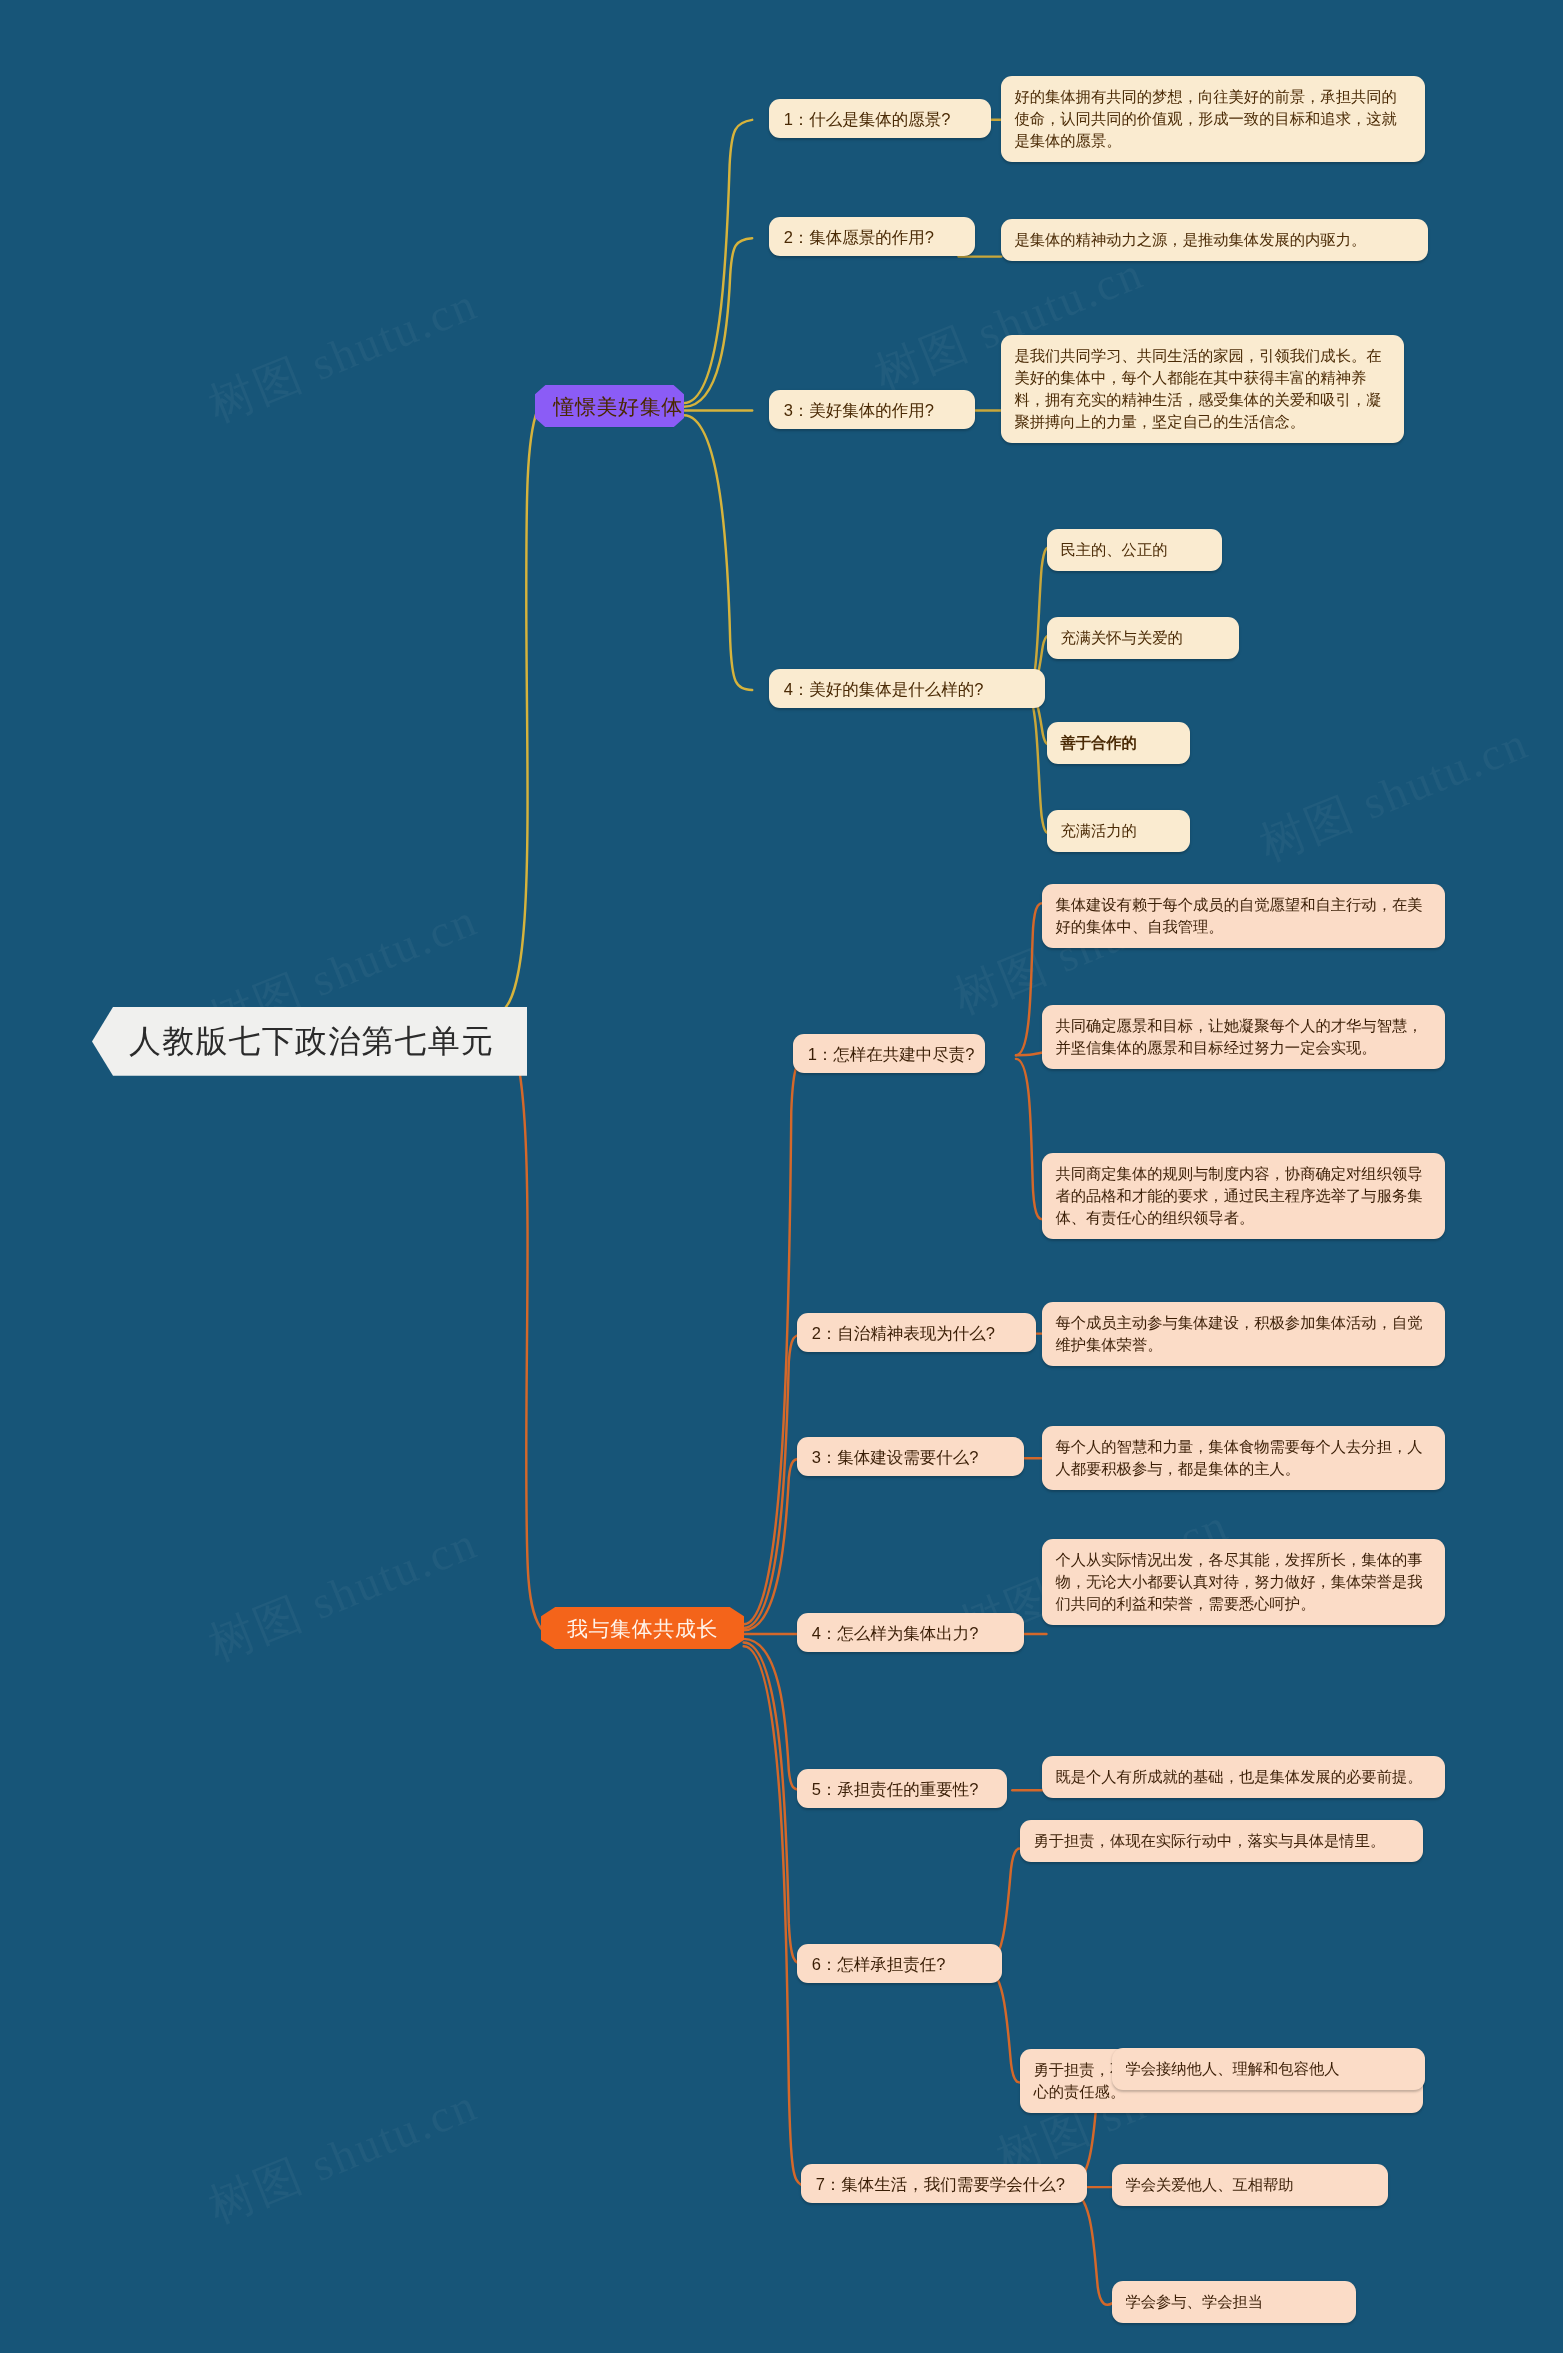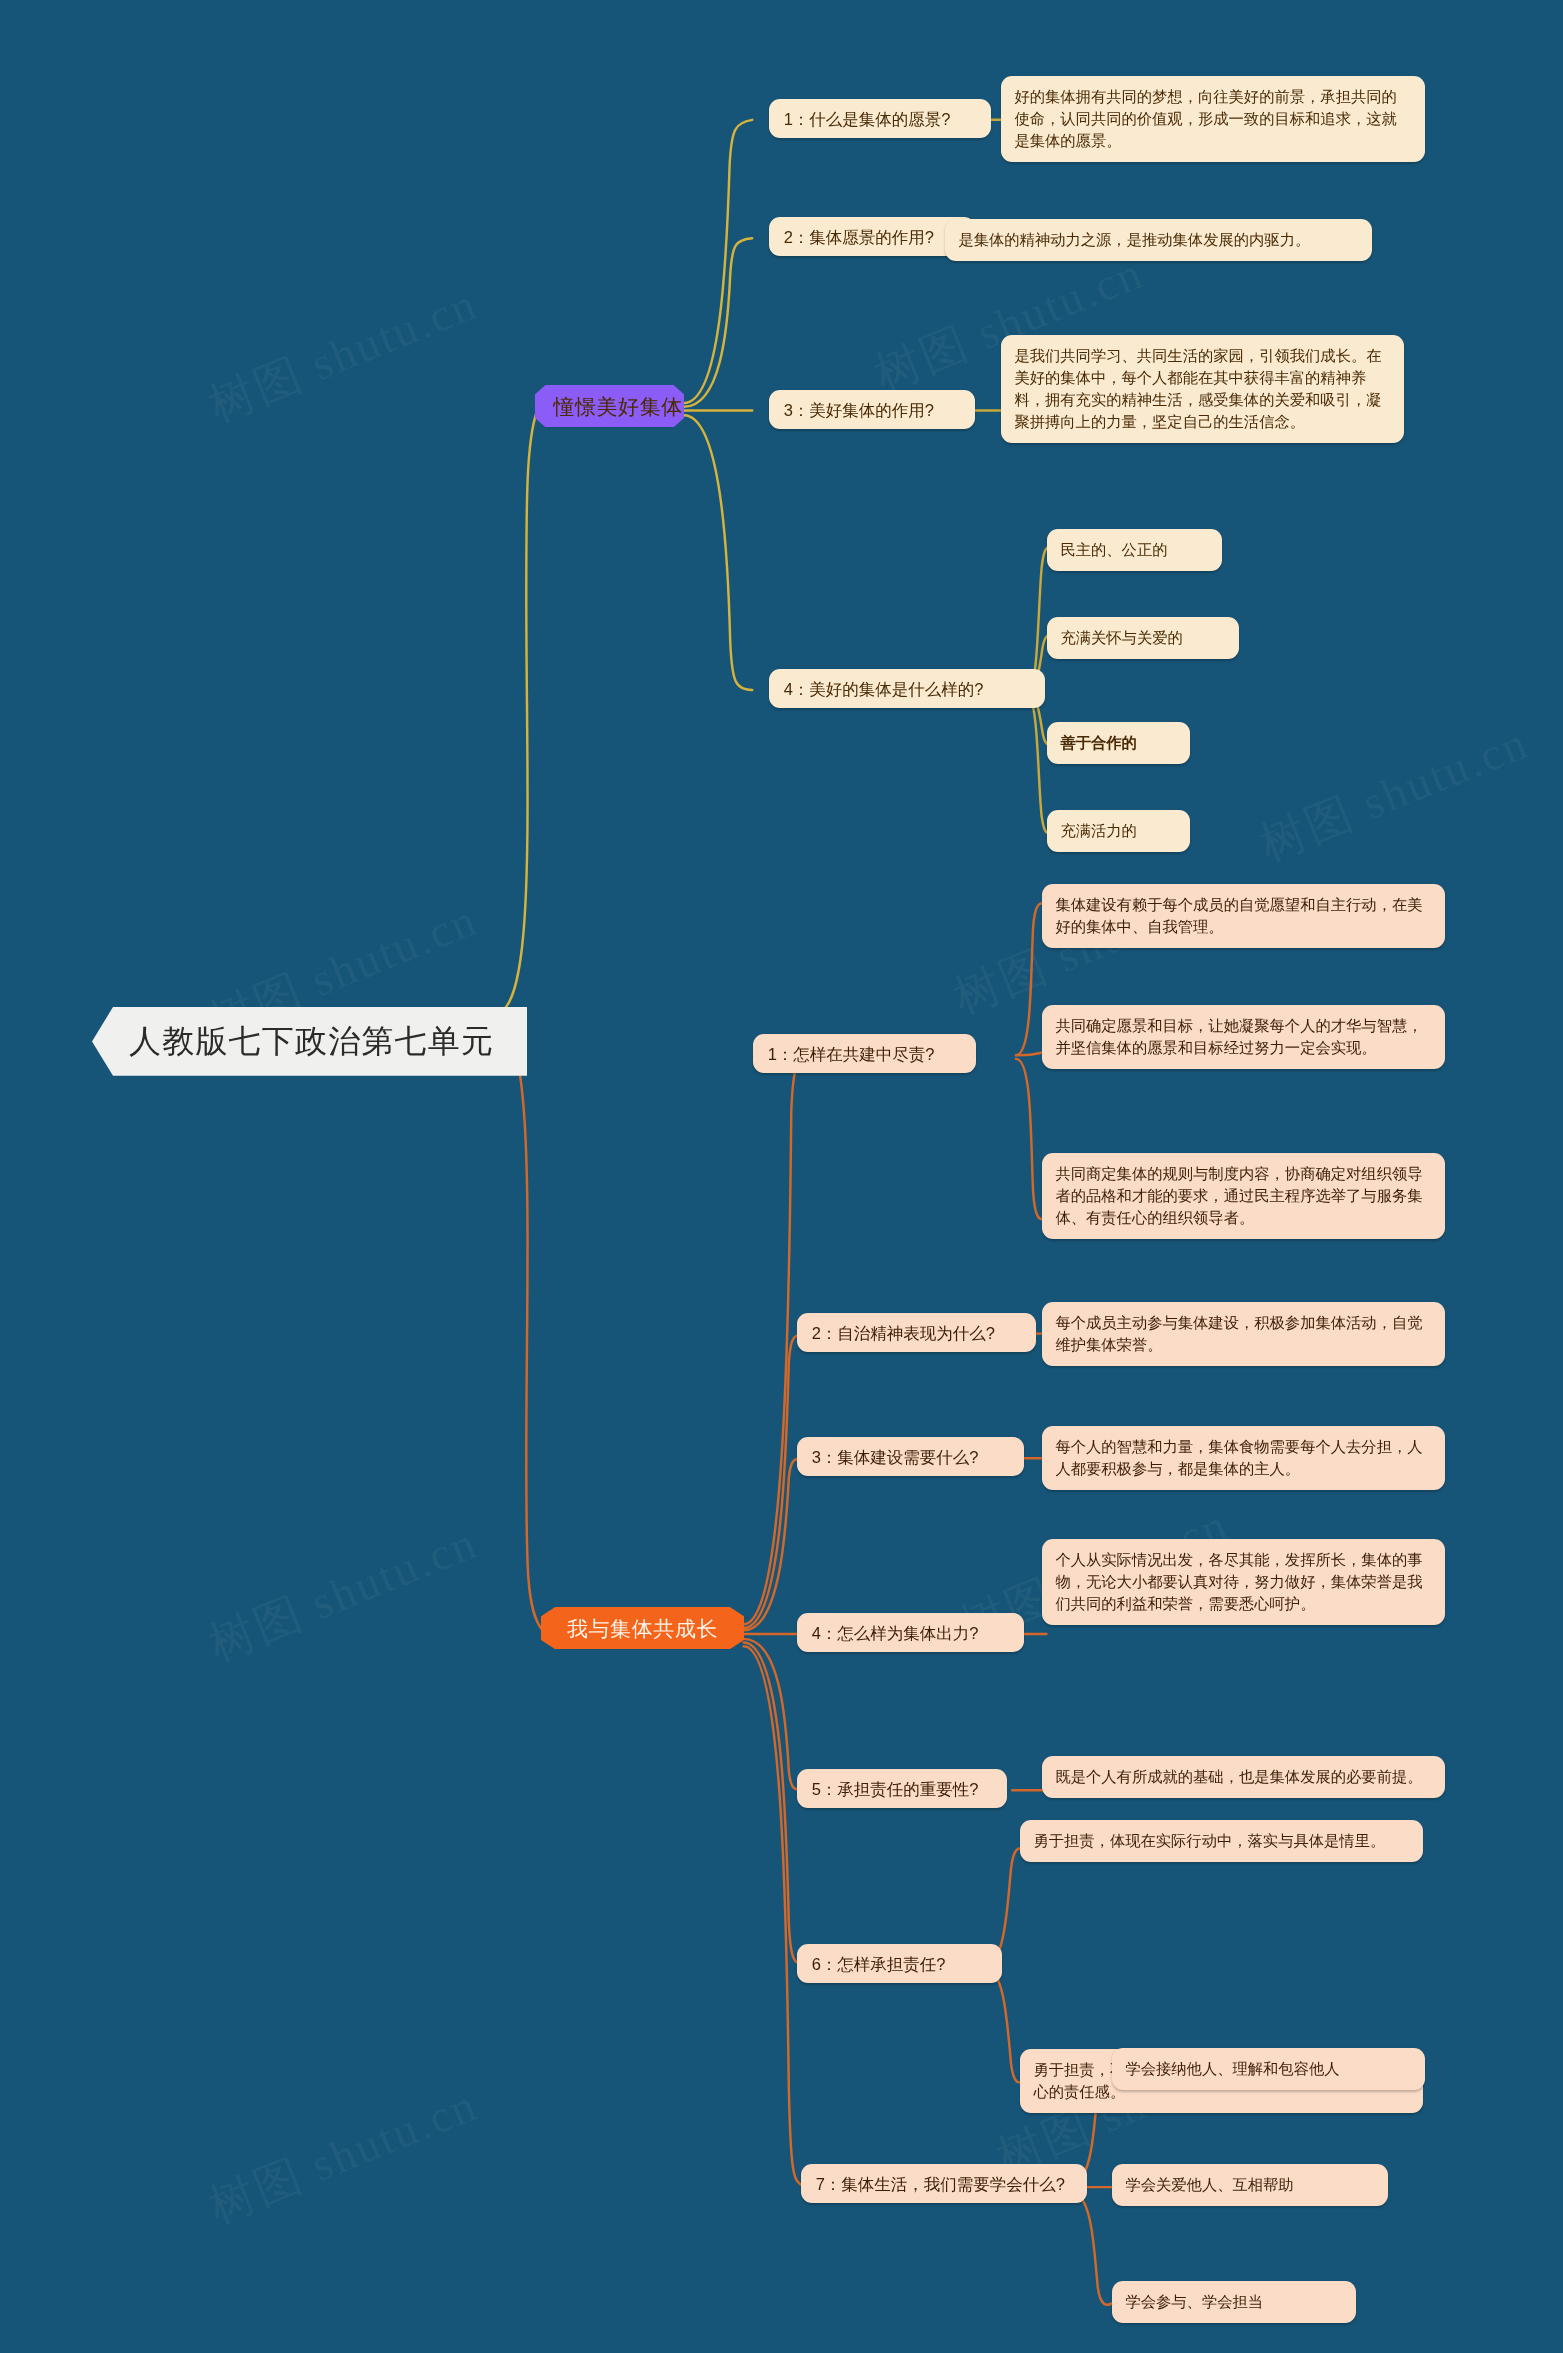--- a/index.html
+++ b/index.html
@@ -197,21 +197,21 @@
 <div class="node topic theme-a" style="left:752px; top:99px; width:222px;">
   <span class="txt">1：什么是集体的愿景?</span>
 </div>
 <div class="node leaf theme-a" style="left:1001px; top:76px; width:424px;">
   <span class="txt">好的集体拥有共同的梦想，向往美好的前景，承担共同的使命，认同共同的价值观，形成一致的目标和追求，这就是集体的愿景。</span>
 </div>
 
 <div class="node topic theme-a" style="left:752px; top:217px; width:206px;">
   <span class="txt">2：集体愿景的作用?</span>
 </div>
-<div class="node leaf theme-a" style="left:945px; top:219px; width:427px;">
+<div class="node leaf theme-a" style="left:1001px; top:219px; width:427px;">
   <span class="txt">是集体的精神动力之源，是推动集体发展的内驱力。</span>
 </div>
 
 <div class="node topic theme-a" style="left:752px; top:390px; width:206px;">
   <span class="txt">3：美好集体的作用?</span>
 </div>
 <div class="node leaf theme-a" style="left:1001px; top:335px; width:403px;">
   <span class="txt">是我们共同学习、共同生活的家园，引领我们成长。在美好的集体中，每个人都能在其中获得丰富的精神养料，拥有充实的精神生活，感受集体的关爱和吸引，凝聚拼搏向上的力量，坚定自己的生活信念。</span>
 </div>
 
@@ -228,21 +228,21 @@
   <span class="txt">善于合作的</span>
 </div>
 <div class="node leaf theme-a" style="left:1047px; top:810px; width:143px;">
   <span class="txt">充满活力的</span>
 </div>
 
 <div class="node branch-label" id="branch-1-label" style="left:541px; top:1607px; width:203px;">
   <span class="txt">我与集体共成长</span>
 </div>
 
-<div class="node topic theme-b" style="left:736px; top:1034px; width:223px;">
+<div class="node topic theme-b" style="left:776px; top:1034px; width:192px;">
   <span class="txt">1：怎样在共建中尽责?</span>
 </div>
 <div class="node leaf theme-b" style="left:1042px; top:884px; width:403px;">
   <span class="txt">集体建设有赖于每个成员的自觉愿望和自主行动，在美好的集体中、自我管理。</span>
 </div>
 <div class="node leaf theme-b" style="left:1042px; top:1005px; width:403px;">
   <span class="txt">共同确定愿景和目标，让她凝聚每个人的才华与智慧，并坚信集体的愿景和目标经过努力一定会实现。</span>
 </div>
 <div class="node leaf theme-b" style="left:1042px; top:1153px; width:403px;">
   <span class="txt">共同商定集体的规则与制度内容，协商确定对组织领导者的品格和才能的要求，通过民主程序选举了与服务集体、有责任心的组织领导者。</span>

